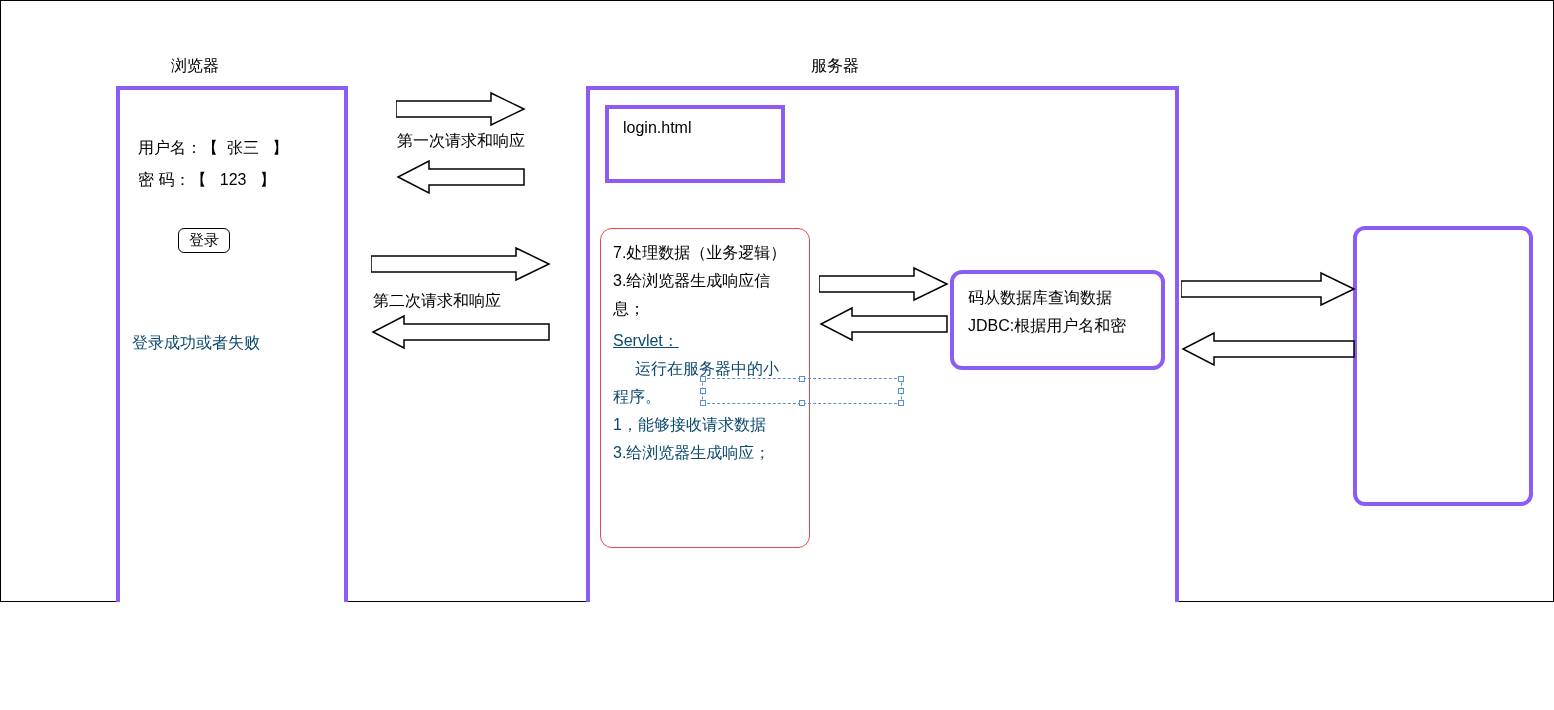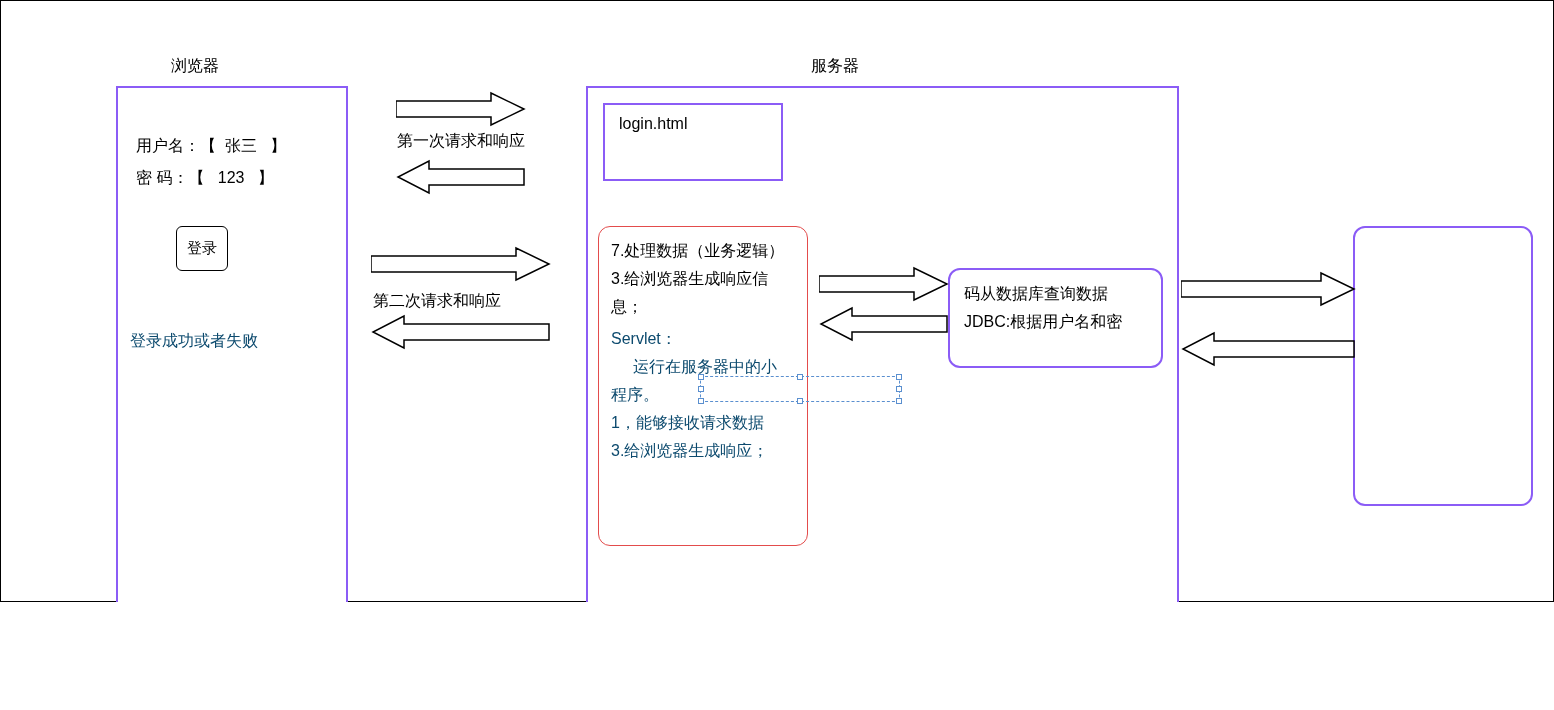--- a/index.html
+++ b/index.html
@@ -15,21 +15,21 @@
     height: 602px;
     border: 1px solid #000;
     box-sizing: border-box;
   }
   .label {
     position: absolute;
     white-space: nowrap;
   }
   .box {
     position: absolute;
-    border: 2px solid #8b5cf6;
+    border: 4px solid #8b5cf6;
     box-sizing: border-box;
     background: #fff;
   }
   .rounded {
     border-radius: 12px;
   }
   .red-box {
     position: absolute;
     border: 1px solid #e34c4c;
     border-radius: 12px;
@@ -62,21 +62,21 @@
   .dashed-select .h1 { left: -3px; bottom: -3px; }
   .dashed-select .h2 { right: -3px; bottom: -3px; }
   .dashed-select .h3 { left: 50%; top: -3px; margin-left: -3px; }
   .dashed-select .h4 { left: 50%; bottom: -3px; margin-left: -3px; }
   .dashed-select .h5 { left: -3px; top: 50%; margin-top: -3px; }
   .dashed-select .h6 { right: -3px; top: 50%; margin-top: -3px; }
   .login-btn {
     position: absolute;
     border: 1px solid #000;
     border-radius: 6px;
-    padding: 12px 10px;
+    padding: 2px 10px;
     font-size: 15px;
   }
   .arrow-svg {
     position: absolute;
   }
   .line-h { line-height: 28px; }
   .pad { padding: 10px 14px; }
 </style>
 </head>
 <body>
@@ -102,21 +102,21 @@
 
   <div class="box" style="left:585px; top:85px; width:593px; height:620px;">
 
     <div class="box pad" style="left:15px; top:15px; width:180px; height:78px;">
       <span>login.html</span>
     </div>
 
     <div class="red-box line-h" style="left:10px; top:138px; width:210px; height:320px; padding:10px 12px 8px 12px;">
       <div>7.处理数据（业务逻辑）</div>
       <div>3.给浏览器生成响应信息；</div>
-      <div class="red-text" style="margin-top:4px;">Servlet：</div>
+      <div class="red-text" style="margin-top:4px;text-decoration:underline;">Servlet：</div>
       <div class="red-text" style="padding-left:22px;">运行在服务器中的小</div>
       <div class="red-text">程序。</div>
       <div class="red-text">1，能够接收请求数据</div>
       <div class="red-text">3.给浏览器生成响应；</div>
     </div>
 
     <div class="dashed-select" style="left:112px; top:288px; width:200px; height:26px;">
       <span class="h1"></span>
         <span class="h2"></span>
         <span class="h3"></span>

